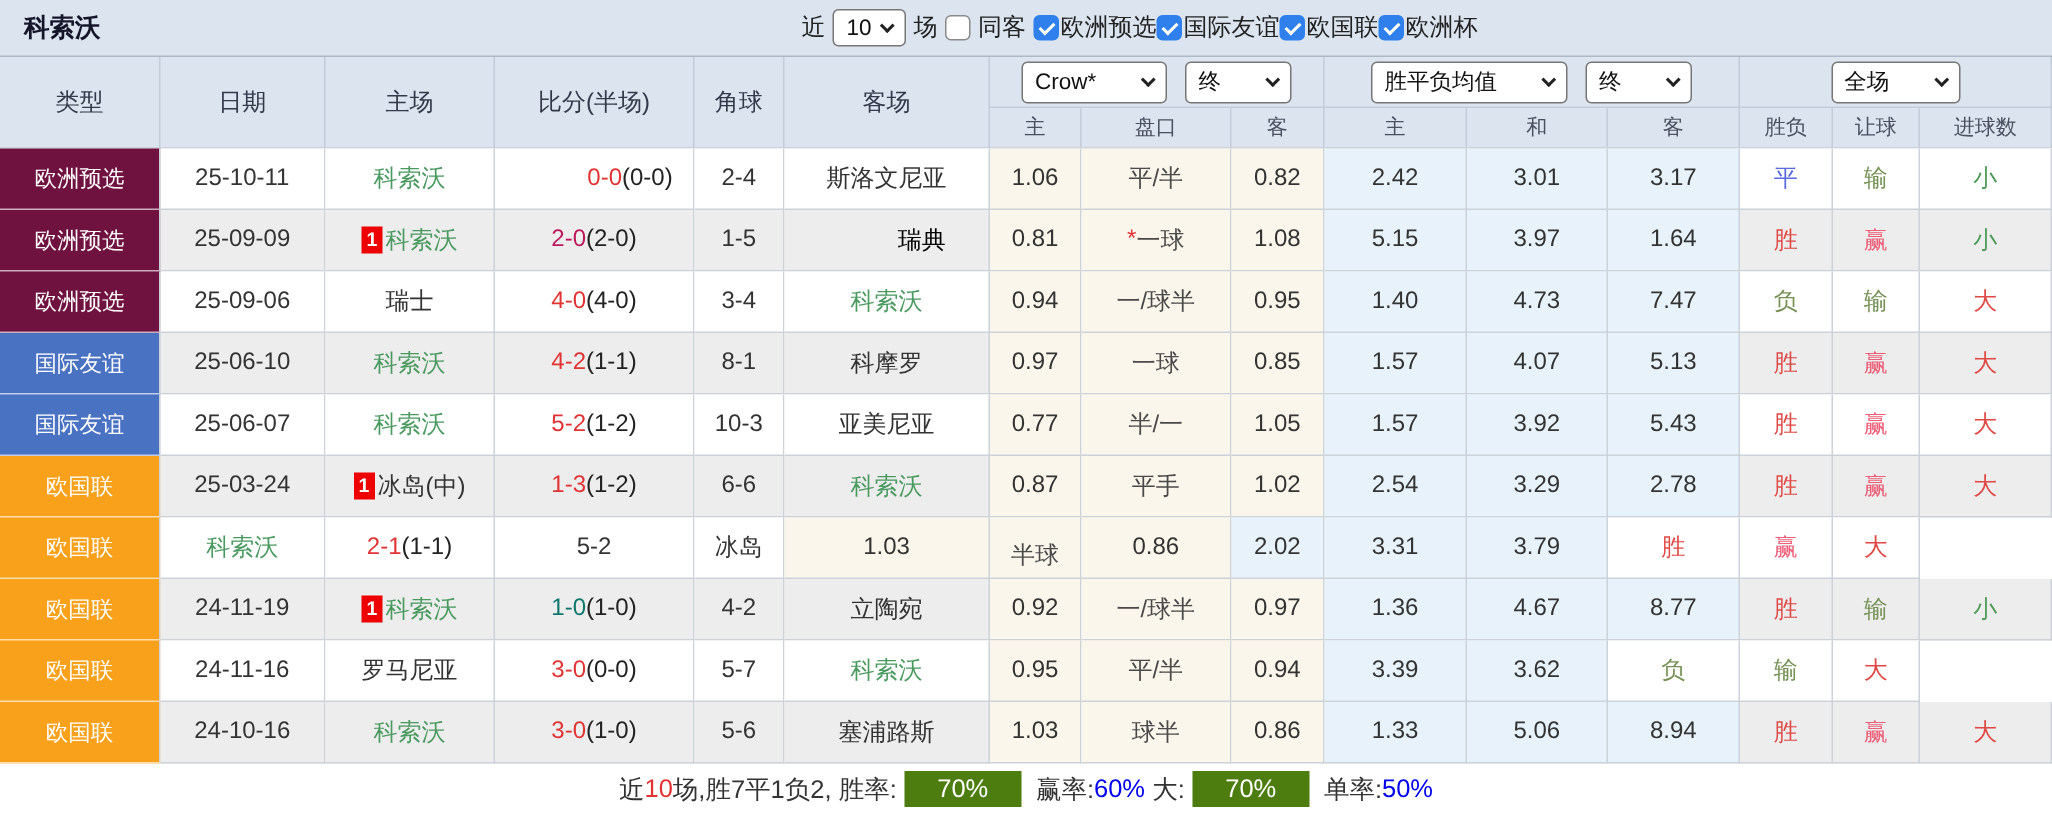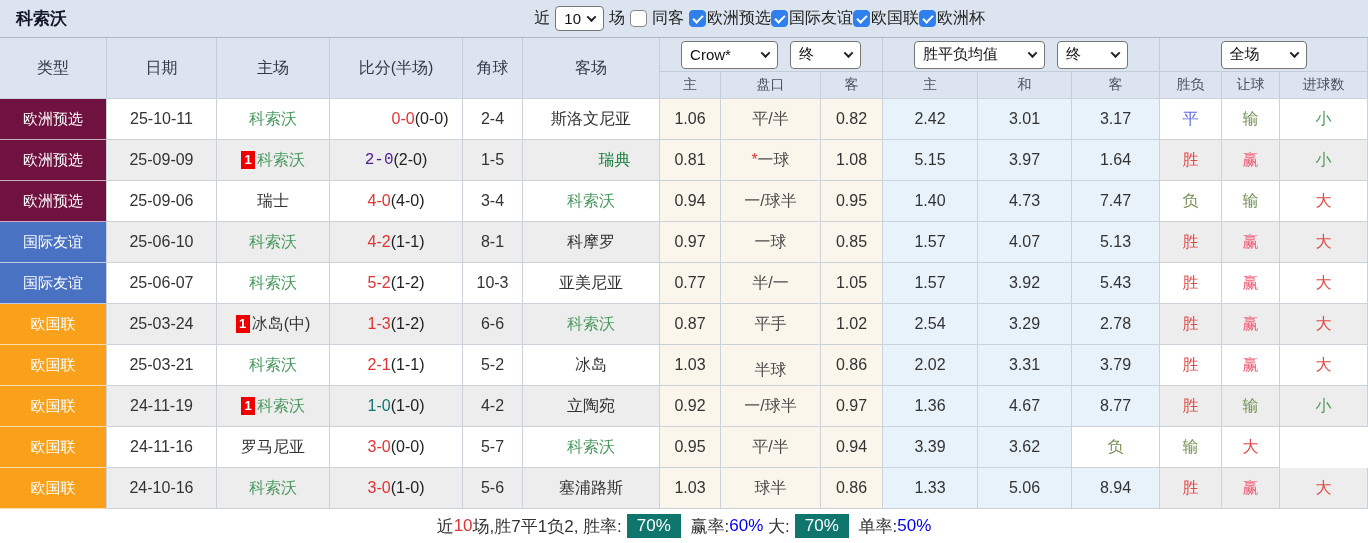--- a/index.html
+++ b/index.html
@@ -46,21 +46,21 @@
   .trow > div.ct { color:#fff; font-size:15px; border-bottom:1px solid rgba(255,255,255,.65); }
   .trow > div.oc { background:#fbf6ec !important; }
   .trow > div.ec { background:#e8f2fa !important; }
   .trow .line { color:#4a4a4a; }
   .b1 { display:inline-block; background:#ee0000; color:#fff; font-size:13px; font-weight:bold;
         line-height:18px; min-width:14px; text-align:center; margin-right:2px; }
 
   
   .footer { height:34px; display:flex; align-items:center; justify-content:center;
             font-size:17px; color:#333; white-space:pre-wrap; background:#fff; }
-  .fbadge { background:#0f766e; color:#fff; padding:2px 10px; margin:0 5px; }
+  .fbadge { background:#4d7c0f; color:#fff; padding:2px 22px; margin:0 5px; }
   .fred  { color:#e13333; }
   .fblue { color:#0000ee; }
 </style>
 </head>
 <body>
 
 <div class="topbar">
   <span class="title">科索沃</span>
   <span class="spacer"></span>
   <div class="controls">
@@ -174,26 +174,26 @@
       </div>
     </div>
     <div class="trow even">
       <div class="ct" style="background: rgb(112, 18, 63);">欧洲预选</div>
       <div class="cd">25-09-09</div>
       <div class="chm">
         <span class="b1">1</span>
         <span style="color: rgb(74, 154, 96);">科索沃</span>
       </div>
       <div class="cs">
-        <span style="color: #4c1d95; font-family: Liberation Mono, monospace;">2-0</span>
+        <span style="color: #be185d;">2-0</span>
         <span style="color: rgb(34, 34, 34);">(2-0)</span>
       </div>
       <div class="cc">1-5</div>
       <div class="caw">
-        <span style="color: #15803d; margin-left: 47px;">瑞典</span>
+        <span style="color: #000000; margin-left: 47px;">瑞典</span>
       </div>
       <div class="oc">0.81</div>
       <div class="oc line">
         <span style="color: rgb(225, 51, 51);">*</span>
         <span style="color: rgb(74, 74, 74);">一球</span>
       </div>
       <div class="oc">1.08</div>
       <div class="ec">5.15</div>
       <div class="ec">3.97</div>
       <div class="ec">1.64</div>
@@ -331,21 +331,20 @@
       </div>
       <div class="rr">
         <span style="color: rgb(238, 95, 120);">赢</span>
       </div>
       <div class="rr">
         <span style="color: rgb(224, 74, 70);">大</span>
       </div>
     </div>
     <div class="trow odd">
       <div class="ct" style="background: rgb(249, 161, 27);">欧国联</div>
-      <div class="cd">25-03-21</div>
       <div class="chm">
         <span style="color: rgb(74, 154, 96);">科索沃</span>
       </div>
       <div class="cs">
         <span style="color: rgb(225, 51, 51);">2-1</span>
         <span style="color: rgb(34, 34, 34);">(1-1)</span>
       </div>
       <div class="cc">5-2</div>
       <div class="caw">
         <span style="color: rgb(51, 51, 51);">冰岛</span>

